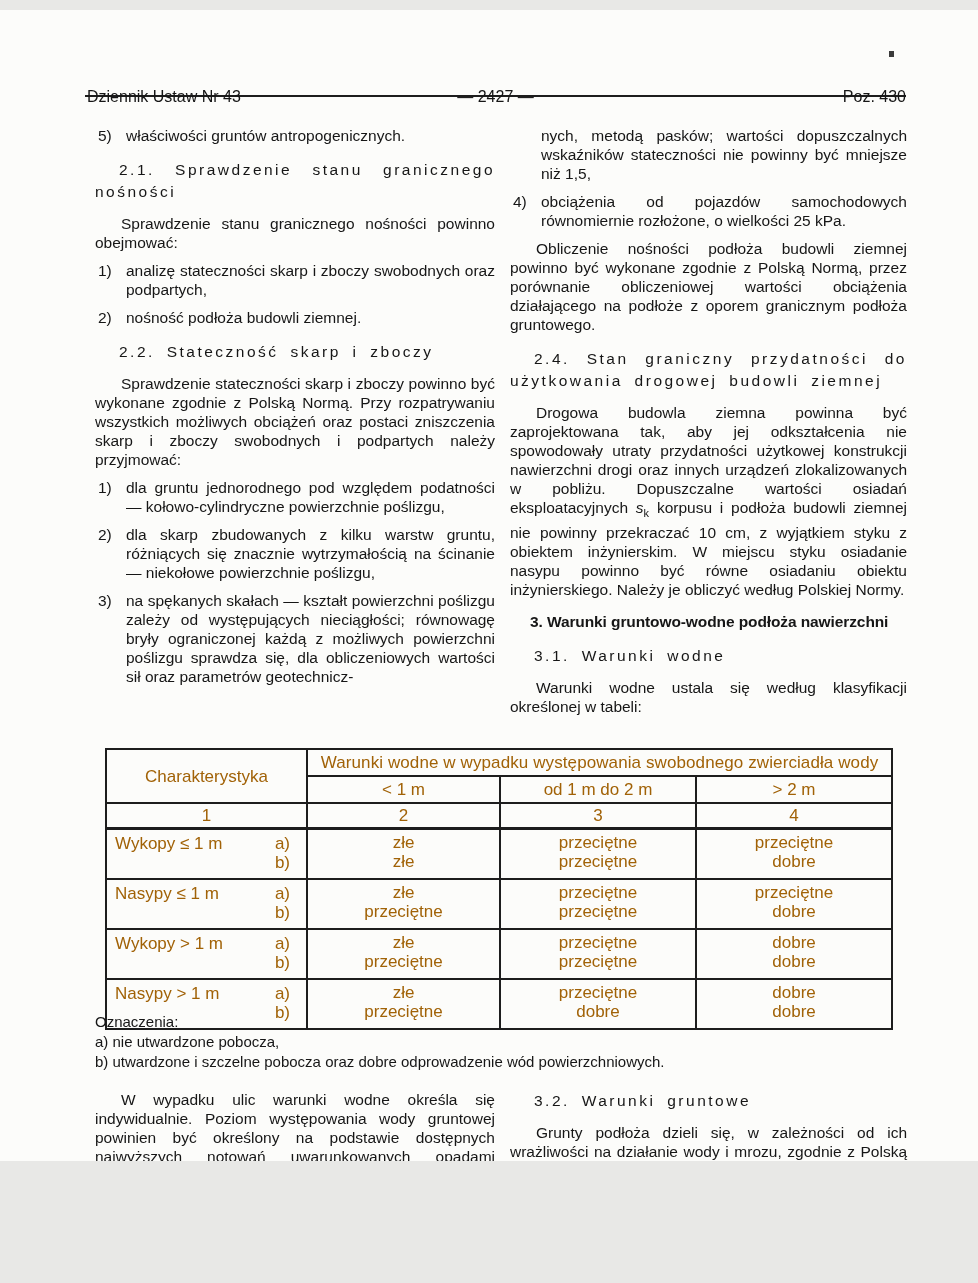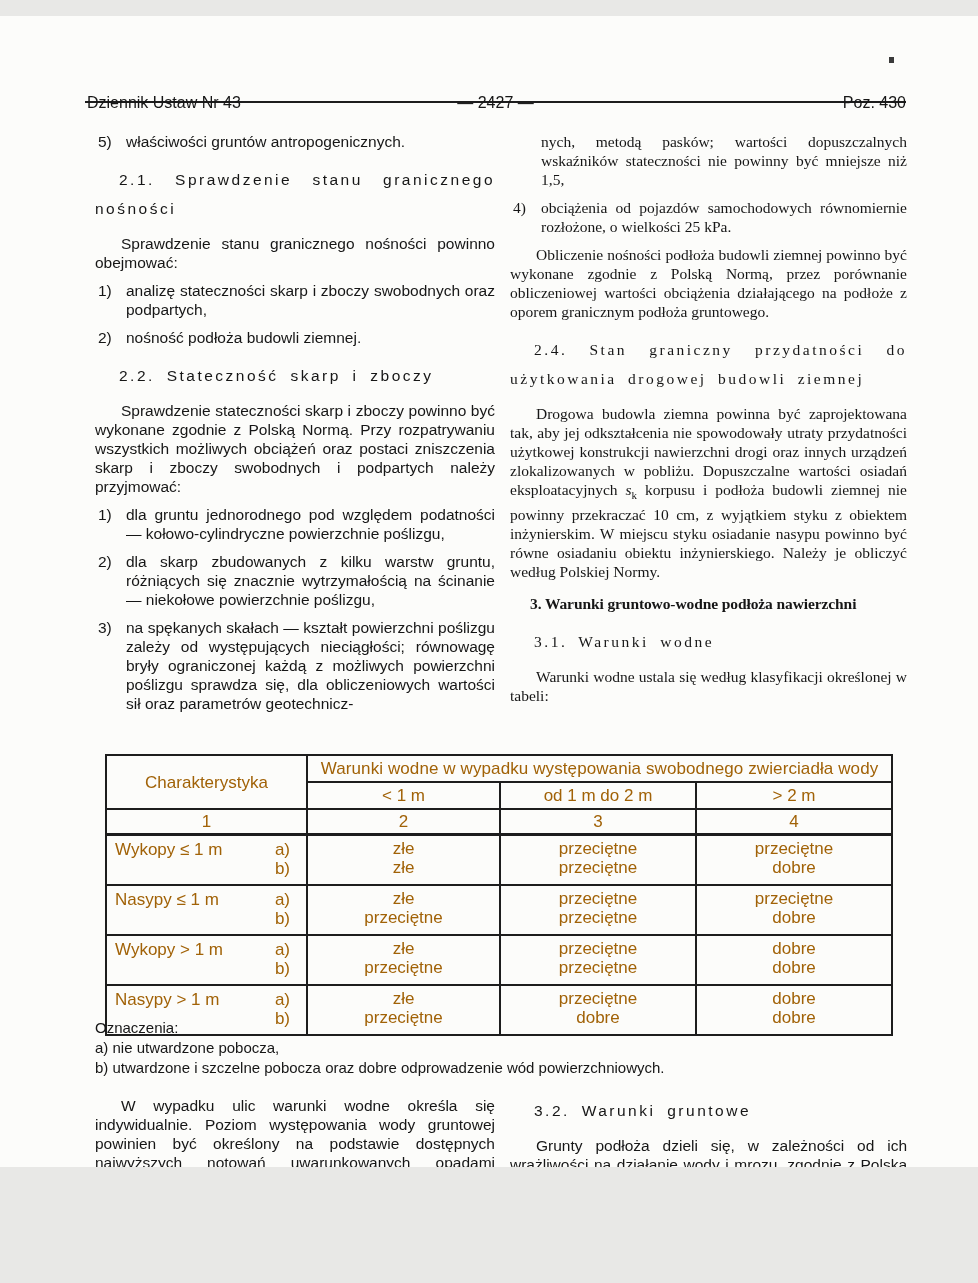--- a/index.html
+++ b/index.html
@@ -1,19 +1,19 @@
 <!DOCTYPE html>
 <html><head>
 <meta charset="utf-8">
 <style>
   html,body{margin:0;padding:0;background:#e8e8e6;}
   .page{
     position:relative;
     width:978px;height:1151px;
-    margin:16px auto;
+    margin:10px auto;
     background:#fcfcfa;
     color:#161616;
     font-family:"Liberation Sans", sans-serif;
     overflow:hidden;
   }
   
   .pageheader{
     position:absolute;left:85px;top:78px;width:821px;
     font-size:16px;
     padding-bottom:7px;
@@ -26,29 +26,29 @@
   .speck2{position:absolute;left:429px;top:1254px;width:3px;height:3px;background:#b9b9b6;}
 
   
   .col{
     position:absolute;
     width:400px;
     font-size:15.5px;line-height:19px;
     text-align:justify;
   }
   .left-col{left:95px;top:116px;}
-  .right-col{left:510px;top:116px;width:397px;font-family:Liberation Serif, serif;}
+  .right-col{left:510px;top:116px;width:397px;}
   .bottom-left{left:95px;top:1080px;}
   .bottom-right{left:510px;top:1080px;width:397px;}
   .col > :first-child{margin-top:0;}
 
   p{margin:0;}
   .para{text-indent:26px;margin:9px 0;}
   .h-bold{font-weight:bold;text-indent:20px;margin:13px 0 10px;letter-spacing:-0.1px;}
-  .h-spaced{letter-spacing:2.5px;word-spacing:5px;text-indent:24px;margin:14px 0 11px;line-height:29px;}
+  .h-spaced{letter-spacing:2.5px;word-spacing:5px;text-indent:24px;margin:14px 0 11px;line-height:22px;}
   .li{position:relative;padding-left:31px;margin:9px 0;}
   .li .marker{position:absolute;left:3px;top:0;}
   .cont{padding-left:31px;margin:0 0 9px;}
 
   
   .watertable{
     position:absolute;left:105px;top:738px;width:786px;
     border-collapse:collapse;table-layout:fixed;
     font-size:17px;color:#a16207;
   }

